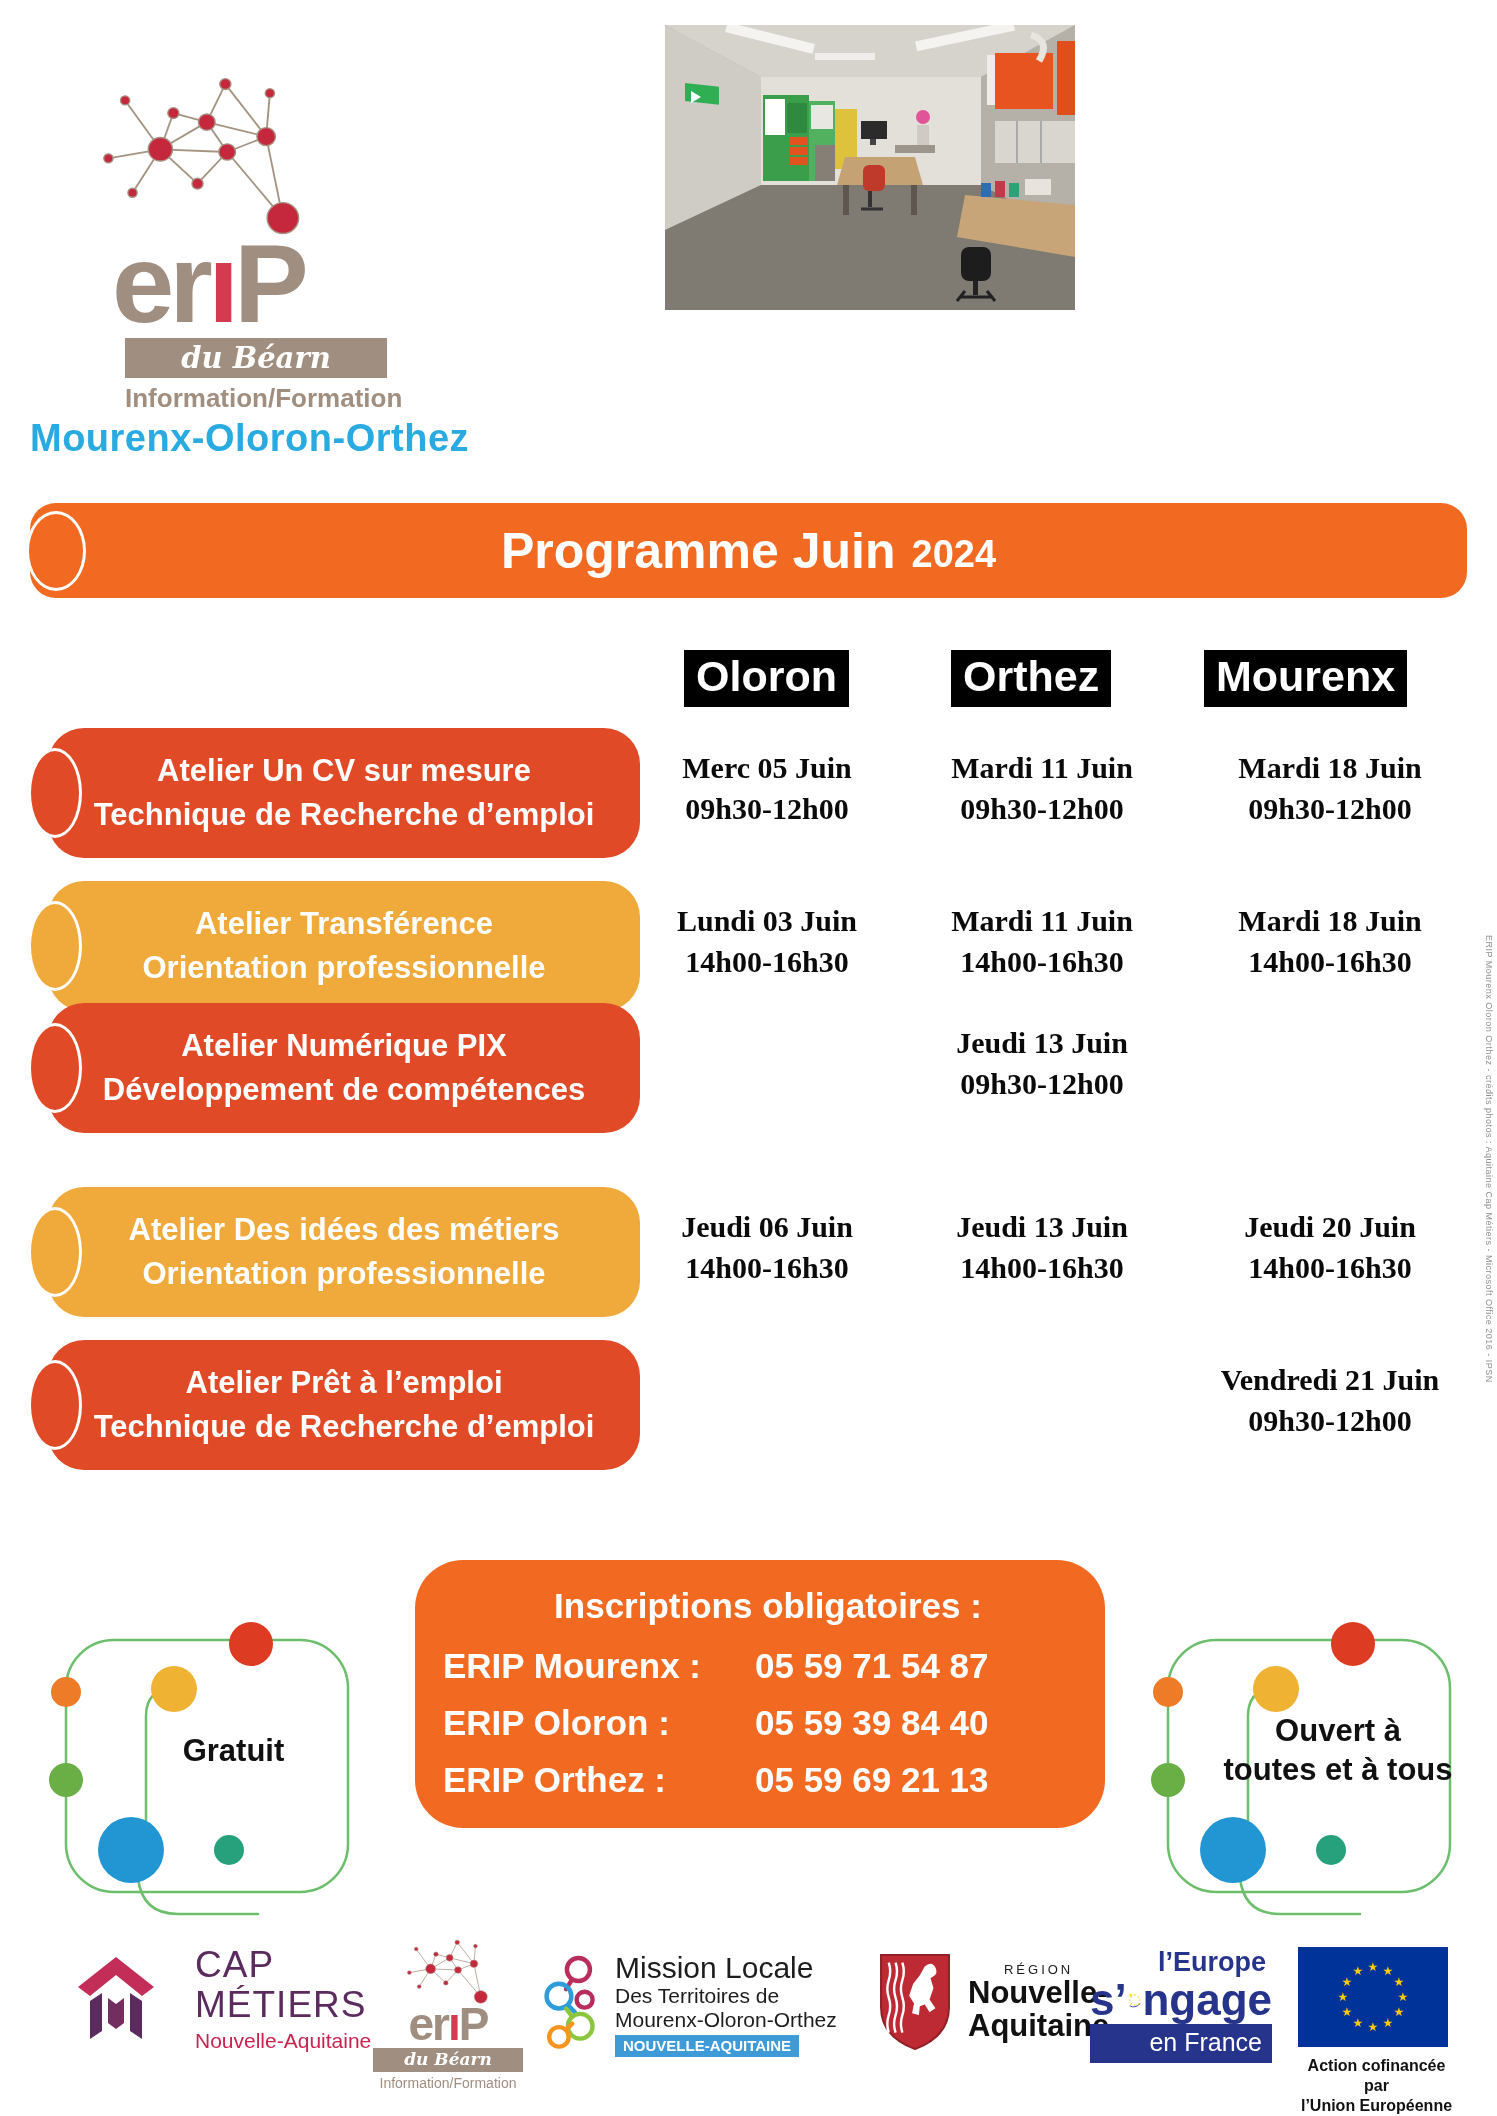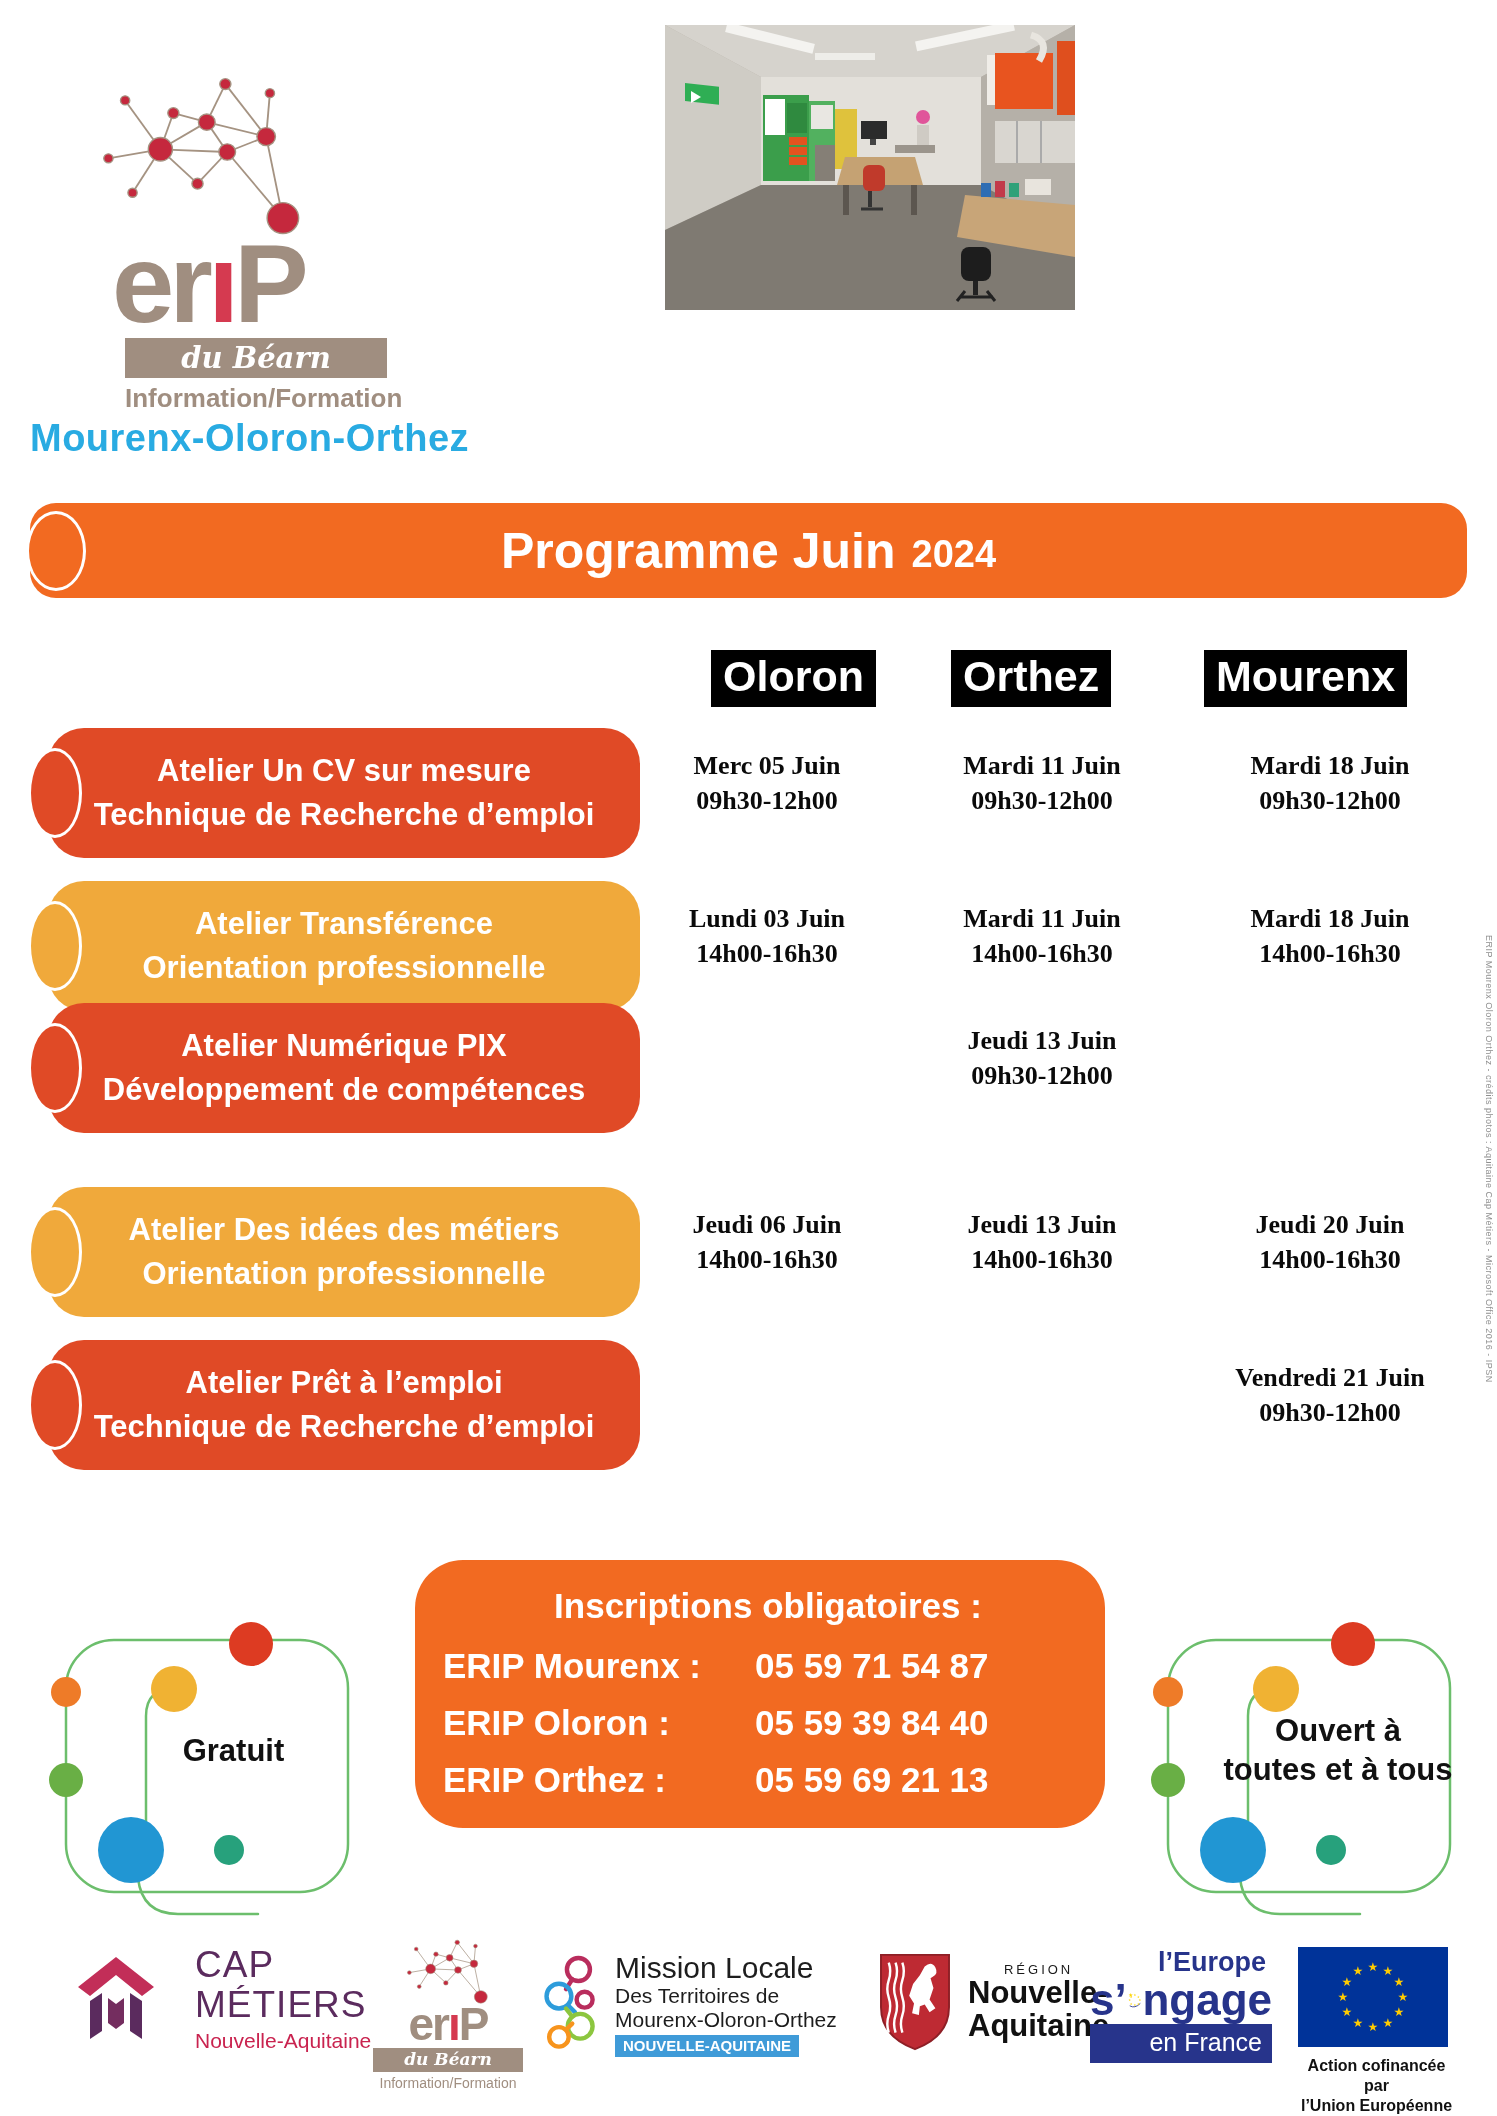--- a/index.html
+++ b/index.html
@@ -37,35 +37,35 @@
                     width:60px; height:80px; border-radius:50%; background:var(--banner-orange);
                     border:3px solid #fff; }
   .banner-title { position:absolute; inset:0; display:flex; align-items:center; justify-content:center;
                   gap:16px; color:#fff; font-weight:bold;text-align:right; }
   .banner-title .t { font-size:50px; }
   .banner-title .y { font-size:38px; padding-top:8px; }
 
   
   .col-header { position:absolute; top:650px; background:#000; color:#fff; font-weight:bold;
                 font-size:43px; padding:2px 12px 6px; }
-  .col-0 { left:684px;margin-left:27px; } .col-1 { left:951px; } .col-2 { left:1204px; }
+  .col-0 { left:684px; } .col-1 { left:951px; } .col-2 { left:1204px; }
 
   
   .sched-row { position:absolute; left:0; width:1497px; height:132px; }
   .ws-box { position:absolute; left:48px; width:592px; height:130px; border-radius:36px; color:#fff;
             display:flex; flex-direction:column; justify-content:center; align-items:center; gap:8px;
             font-weight:bold; font-size:31px; text-align:center; }
   .ws-box.red { background:var(--box-red); }
   .ws-box.yellow { background:var(--box-yellow); }
   .ws-ellipse { position:absolute; left:-20px; top:50%; transform:translateY(-50%); width:54px;
                 height:90px; border-radius:50%; border:3px solid #fff; }
   .red .ws-ellipse { background:var(--box-red); }
   .yellow .ws-ellipse { background:var(--box-yellow); }
   .slot { position:absolute; top:20px; text-align:center; font-family:"Liberation Serif","DejaVu Serif",serif;
-          font-weight:bold; font-size:26px; color:#0a0a0a; line-height:1.35; }
+          font-weight:bold; font-size:30px; color:#0a0a0a; line-height:1.35; }
   .slot-0 { left:632px; width:270px; } .slot-1 { left:908px; width:268px; } .slot-2 { left:1185px; width:290px; }
 
   
   .insc { position:absolute; left:415px; top:1560px; width:690px; height:268px;
           background:var(--banner-orange); border-radius:48px; color:#fff; padding:26px 12px 0 28px; }
   .insc-title { text-align:center; font-size:35px; font-weight:bold; margin-bottom:20px; }
   .insc-line { display:flex; font-size:35px; font-weight:bold; margin-bottom:17px; }
   .insc-label { width:312px; }
   .insc-phone { flex:1; }
 

